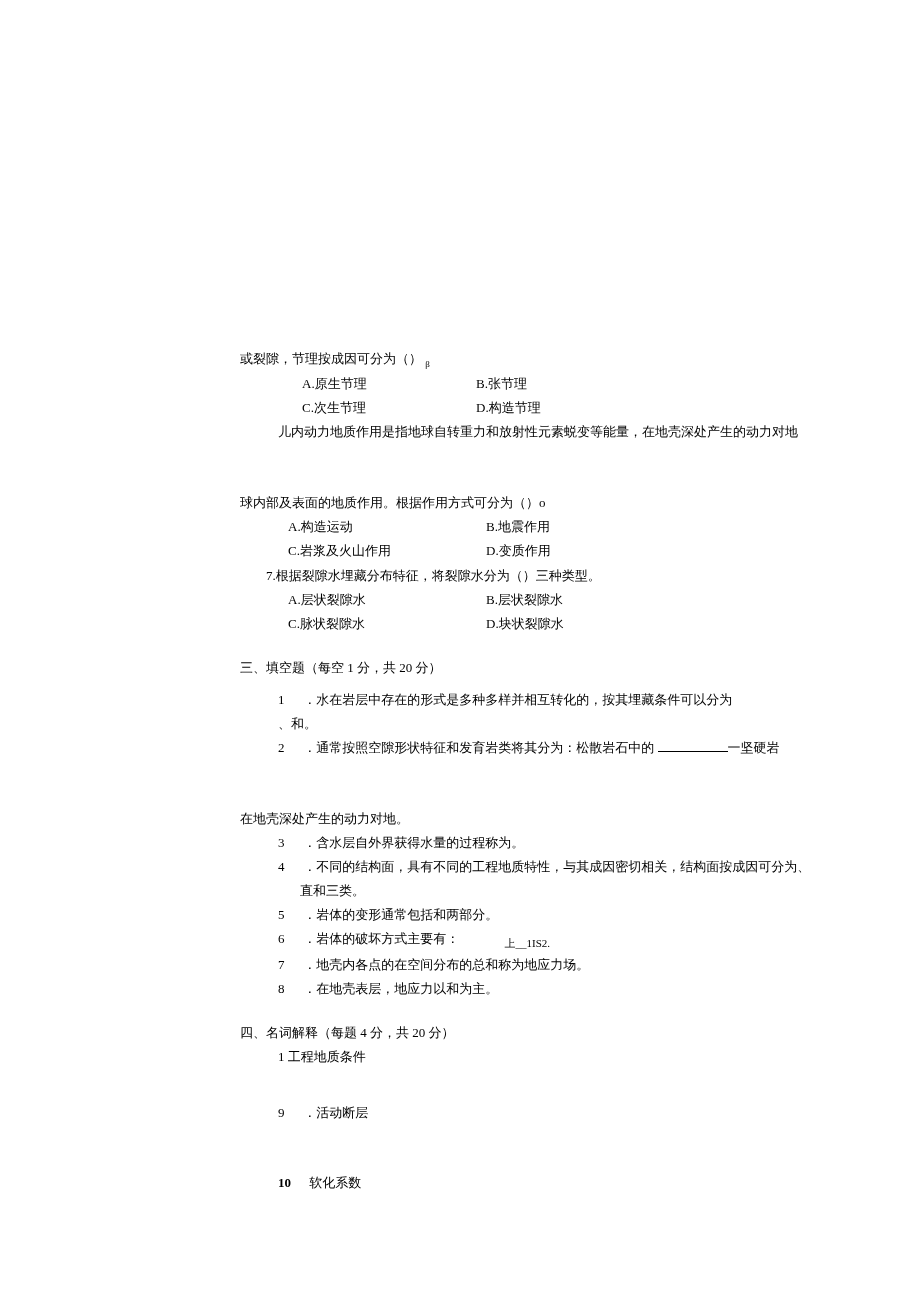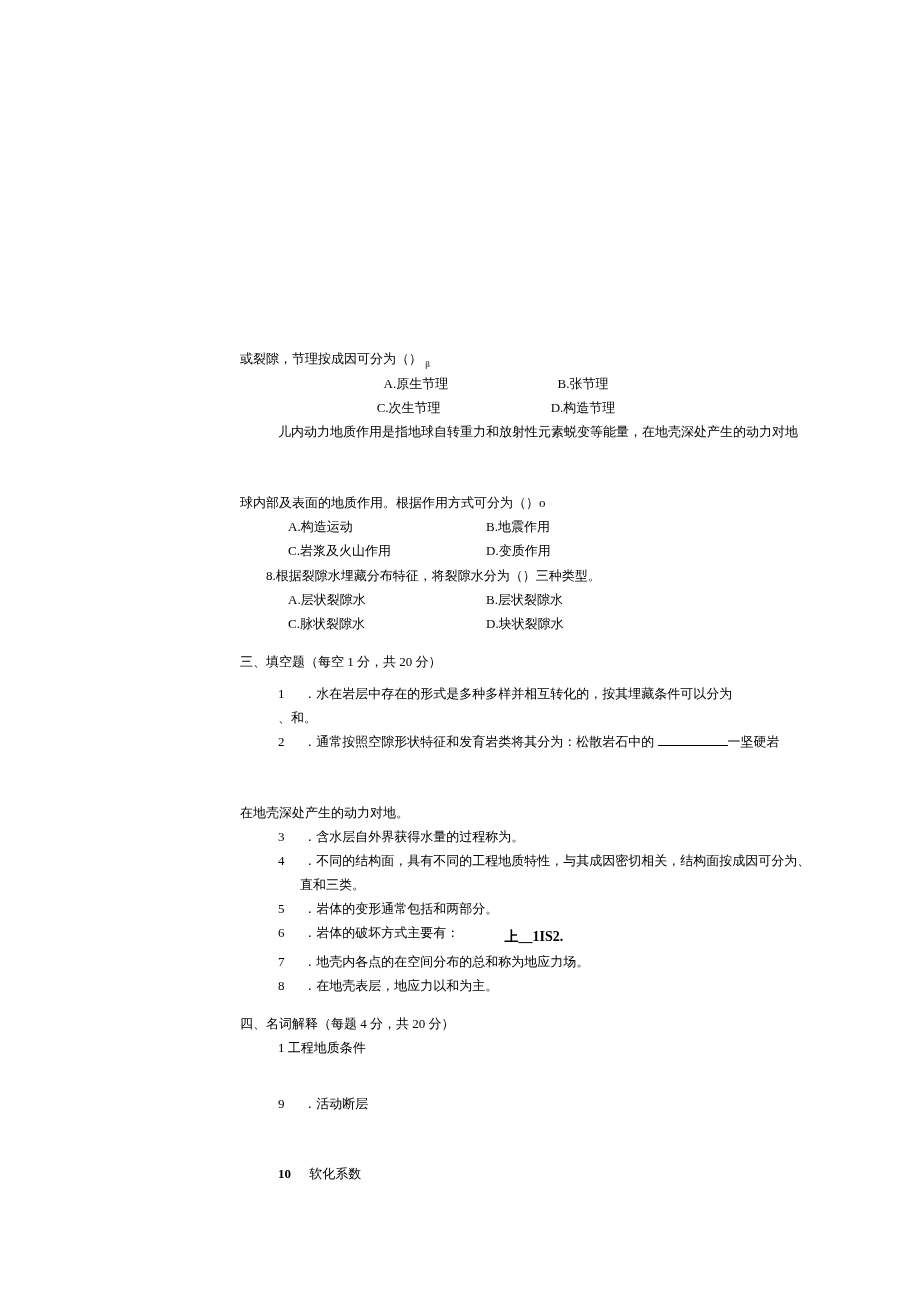--- a/index.html
+++ b/index.html
@@ -13,36 +13,35 @@
       padding: 300px 230px 0 240px;
       line-height: 1.85;
     }
     .line { white-space: nowrap; }
     .indent-1 { padding-left: 0; margin-top: 47px; }
     .indent-2 { padding-left: 38px; }
     .option-row {
       display: flex;
       padding-left: 62px;
       gap: 4px;
-      justify-content: center;
     }
     .option-row .opt-a { width: 170px; }
     .option-row .opt-b { }
     .option-row2 {
       display: flex;
       padding-left: 48px;
       gap: 16px;
     }
     .option-row2 .opt-a { width: 182px; }
-    .section-title { margin-top: 14px; }
+    .section-title { margin-top: 20px; }
     .fill-line { padding-left: 38px; }
     .fill-num { display: inline-block; width: 22px; }
     .sub { font-size: 9px; vertical-align: sub; }
     .blank { display: inline-block; border-bottom: 1px solid #000; width: 70px; height: 12px; vertical-align: baseline; }
-    .q6-inline { font-size: 14px; padding-left: 42px; vertical-align: sub; font-weight: bold; }
+    .q6-inline { font-size: 11px; padding-left: 42px; vertical-align: sub; }
     .sec4-item { padding-left: 38px; margin-bottom: 0; }
     .sec4-gap { height: 32px; }
   </style>
 </head>
 <body>
 
 <div class="line indent-1">
   <span>或裂隙，节理按成因可分为（）</span>
   <span class="sub">β</span>
 </div>
@@ -59,21 +58,21 @@
 <div class="line indent-1">球内部及表面的地质作用。根据作用方式可分为（）o</div>
 <div class="option-row2">
   <span class="opt-a">A.构造运动</span>
   <span class="opt-b">B.地震作用</span>
 </div>
 <div class="option-row2">
   <span class="opt-a">C.岩浆及火山作用</span>
   <span class="opt-b">D.变质作用</span>
 </div>
 
-<div class="line" style="padding-left:26px;">8.根据裂隙水埋藏分布特征，将裂隙水分为（）三种类型。</div>
+<div class="line" style="padding-left:26px;">7.根据裂隙水埋藏分布特征，将裂隙水分为（）三种类型。</div>
 <div class="option-row2">
   <span class="opt-a">A.层状裂隙水</span>
   <span class="opt-b">B.层状裂隙水</span>
 </div>
 <div class="option-row2">
   <span class="opt-a">C.脉状裂隙水</span>
   <span class="opt-b">D.块状裂隙水</span>
 </div>
 
 <div class="line section-title">三、填空题（每空 1 分，共 20 分）</div>

